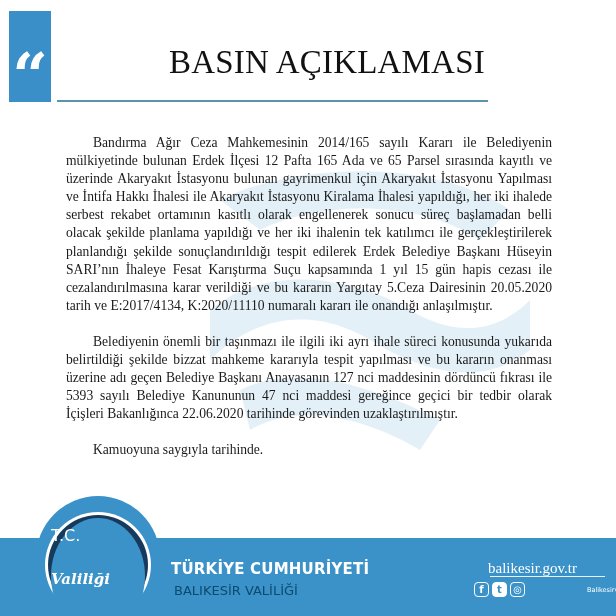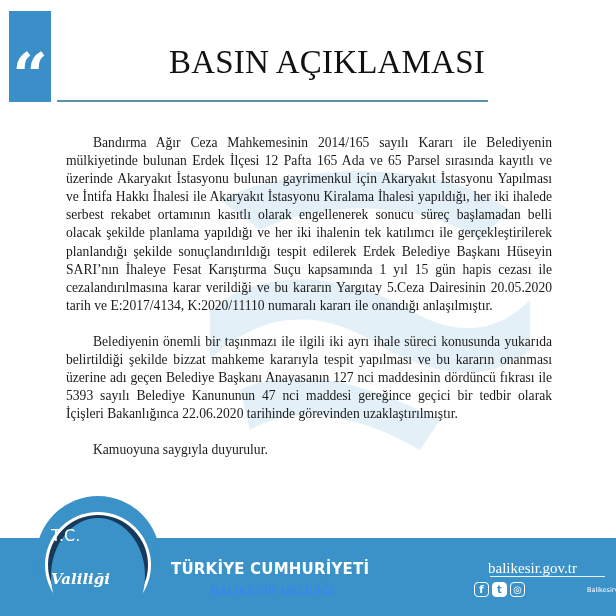--- a/index.html
+++ b/index.html
@@ -20,21 +20,21 @@
     background:#ffffff; }
   .logo-ring2 { position:absolute; left:48px; top:515px; width:100px; height:100px; border-radius:50%; background:#173a5c; }
   .logo-inner { position:absolute; left:51px; top:518px; width:94px; height:116px; border-radius:50%; background:#3a92c9;
     color:#fff; text-align:left; font-family:"DejaVu Serif", serif; font-style:italic; }
   .logo-tc { position:absolute; top:8px; width:94px; font-size:16px; font-style:normal; font-family:"DejaVu Sans", sans-serif; }
   .logo-name { position:absolute; top:30px; width:94px; font-size:16px; font-weight:bold; }
   .logo-sub { position:absolute; top:52px; width:94px; font-size:15px; font-weight:bold; }
   .gov-title { position:absolute; left:171px; top:560px; font-family:"DejaVu Sans", sans-serif; font-weight:bold;
     font-size:15px; color:#ffffff; letter-spacing:0.2px; }
   .gov-sub { position:absolute; left:174px; top:583px; font-family:"DejaVu Sans", sans-serif; font-size:13px;
-    color:#3b82f6;margin-left:36px; }
+    color:#0c4a6e; }
   .site { position:absolute; left:488px; top:560px; font-family:Liberation Serif, serif; font-size:15px; color:#ffffff; }
   .site-rule { position:absolute; left:490px; top:576px; width:115px; height:1px; background:#e6f2fa; }
   .social { position:absolute; left:474px; top:582px; display:flex; gap:3px; }
   .social .ico { width:15px; height:15px; border:1.5px solid #ffffff; border-radius:4px; color:#ffffff;
     font-family:"DejaVu Sans", sans-serif; font-size:10px; font-weight:bold; display:flex; align-items:center; justify-content:center; box-sizing:border-box; }
   .social .ico.tw { background:#ffffff; color:#3a92c9; }
   .handle { position:absolute; left:546px; top:586px; font-family:"DejaVu Sans", sans-serif; font-size:6.5px; color:#ffffff;margin-left:41px; }
 </style>
 </head>
 <body>
@@ -47,21 +47,21 @@
 
 <svg class="watermark" viewBox="0 0 360 300">
   <path d="M40 40 C120 0, 260 0, 330 50 L300 80 C240 40, 140 40, 80 70 Z" fill="#3a92c9"></path>
   <path d="M30 150 C90 100, 180 120, 230 150 C280 180, 320 170, 350 140 L350 190 C300 230, 240 210, 190 180 C140 150, 80 150, 30 200 Z" fill="#3a92c9"></path>
   <path d="M60 230 C120 200, 200 230, 260 260 L240 290 C190 260, 120 240, 70 270 Z" fill="#3a92c9"></path>
 </svg>
 
 <div class="body">
   <p>Bandırma Ağır Ceza Mahkemesinin 2014/165 sayılı Kararı ile Belediyenin mülkiyetinde bulunan Erdek İlçesi 12 Pafta 165 Ada ve 65 Parsel sırasında kayıtlı ve üzerinde Akaryakıt İstasyonu bulunan gayrimenkul için Akaryakıt İstasyonu Yapılması ve İntifa Hakkı İhalesi ile Akaryakıt İstasyonu Kiralama İhalesi yapıldığı, her iki ihalede serbest rekabet ortamının kasıtlı olarak engellenerek sonucu süreç başlamadan belli olacak şekilde planlama yapıldığı ve her iki ihalenin tek katılımcı ile gerçekleştirilerek planlandığı şekilde sonuçlandırıldığı tespit edilerek Erdek Belediye Başkanı Hüseyin SARI’nın İhaleye Fesat Karıştırma Suçu kapsamında 1 yıl 15 gün hapis cezası ile cezalandırılmasına karar verildiği ve bu kararın Yargıtay 5.Ceza Dairesinin 20.05.2020 tarih ve E:2017/4134, K:2020/11110 numaralı kararı ile onandığı anlaşılmıştır.</p>
   <p>Belediyenin önemli bir taşınmazı ile ilgili iki ayrı ihale süreci konusunda yukarıda belirtildiği şekilde bizzat mahkeme kararıyla tespit yapılması ve bu kararın onanması üzerine adı geçen Belediye Başkanı Anayasanın 127 nci maddesinin dördüncü fıkrası ile 5393 sayılı Belediye Kanununun 47 nci maddesi gereğince geçici bir tedbir olarak İçişleri Bakanlığınca 22.06.2020 tarihinde görevinden uzaklaştırılmıştır.</p>
-  <p>Kamuoyuna saygıyla duyurulur.</p>
+  <p>Kamuoyuna saygıyla tarihinde.</p>
 </div>
 
 <div class="footer-band"></div>
 <div class="logo-outer"></div>
 <div class="logo-ring"></div>
 <div class="logo-ring2"></div>
 <div class="logo-inner">
   <div class="logo-tc">T.C.</div>
   <div class="logo-sub">Valiliği</div>
 </div>

